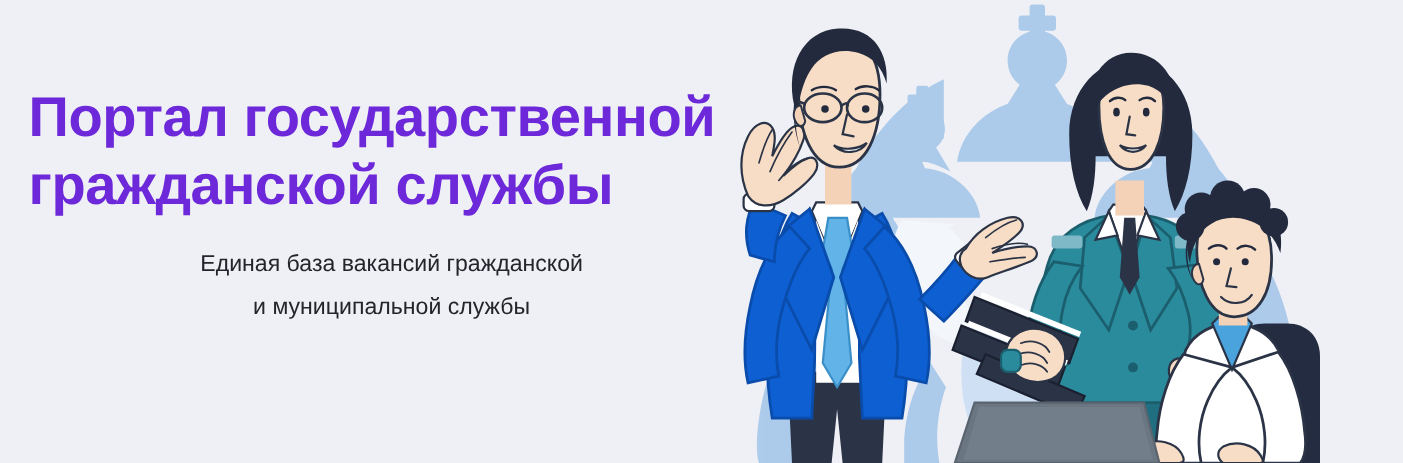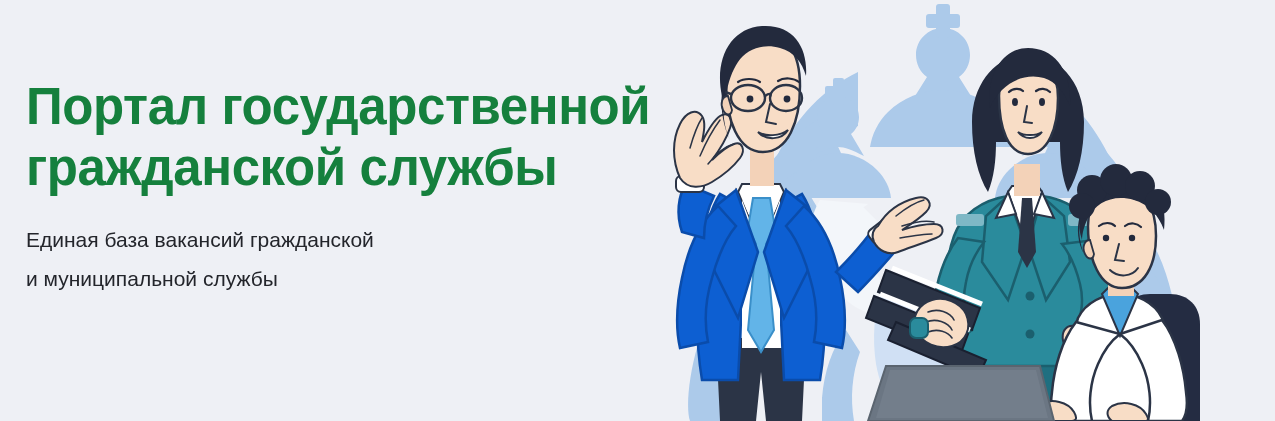--- a/index.html
+++ b/index.html
@@ -41,20 +41,21 @@
     white-space: pre-line;
   }
   #page-subtitle {
     margin: 0;
     padding-top: 22px;
     font-size: 21px;
     line-height: 39px;
     font-weight: 400;
     color: #23252b;
     white-space: pre-line;
+    text-align: center;
   }
 
   
   #illustration {
     position: absolute;
     left: 610px;
     top: 0;
     width: 665px;
     height: 421px;
     z-index: 10;
@@ -64,21 +65,21 @@
     width: 665px;
     height: 421px;
   }
 </style>
 </head>
 <body>
 
 <div id="hero-banner" style="background: rgb(238, 240, 245);">
 
   <div id="text-block">
-    <h1 id="page-title" style="color: #15803d;">Портал государственной
+    <h1 id="page-title" style="color: #6d28d9;">Портал государственной
 гражданской службы</h1>
     <p id="page-subtitle" style="color: rgb(35, 37, 43);">Единая база вакансий гражданской
 и муниципальной службы</p>
   </div>
 
   <div id="illustration">
     <svg viewBox="0 0 665 421" xmlns="http://www.w3.org/2000/svg" shape-rendering="geometricPrecision">
       <defs>
         <clipPath id="stageClip">
             <rect x="0" y="0" width="665" height="421"></rect>

